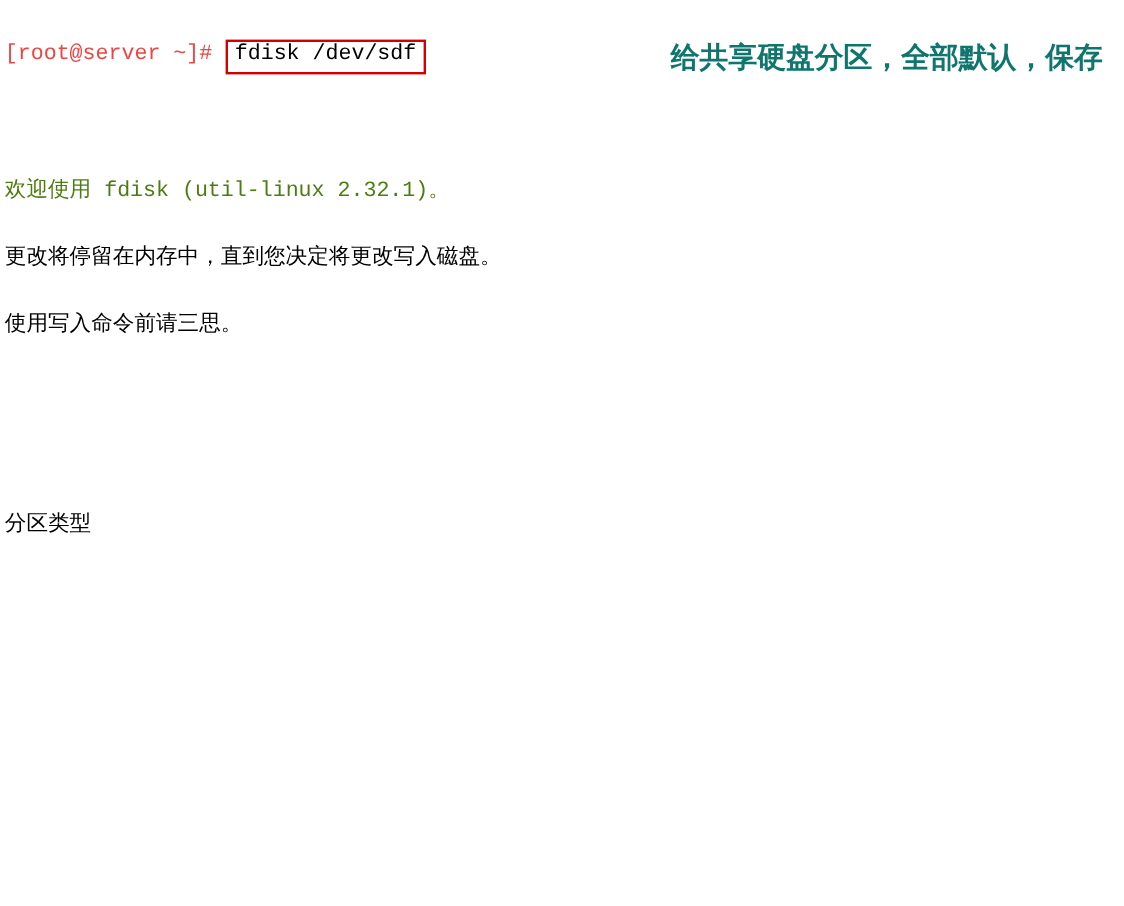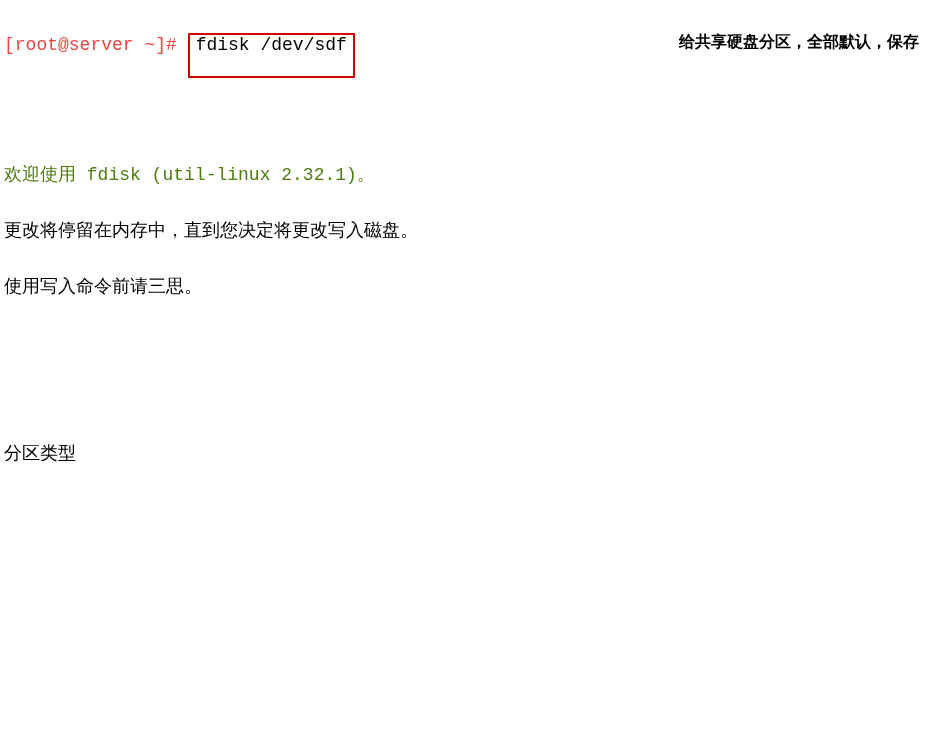--- a/index.html
+++ b/index.html
@@ -19,32 +19,32 @@
       word-wrap: break-word;
     }
     .prompt {
       color: #ef4444;
     }
     .green {
       color: #4d7c0f;
     }
     .redbox {
       border: 2px solid #d40000;
-      padding: 0 6px 20px 6px;
+      padding: 0 6px 4px 6px;
       display: inline-block;
       line-height: 1.2;
     }
     .annotation {
       position: absolute;
       top: 30px;
       right: 18px;
-      color: #000000;
+      color: #0f766e;
       font-weight: bold;
-      font-family: Liberation Serif, serif;
-      font-size: 16px;
+      font-family: Liberation Sans, sans-serif;
+      font-size: 24px;
     }
     .line {
       display: block;
     }
   </style>
 </head>
 <body>
 
 <div class="annotation">给共享硬盘分区，全部默认，保存</div>
 

